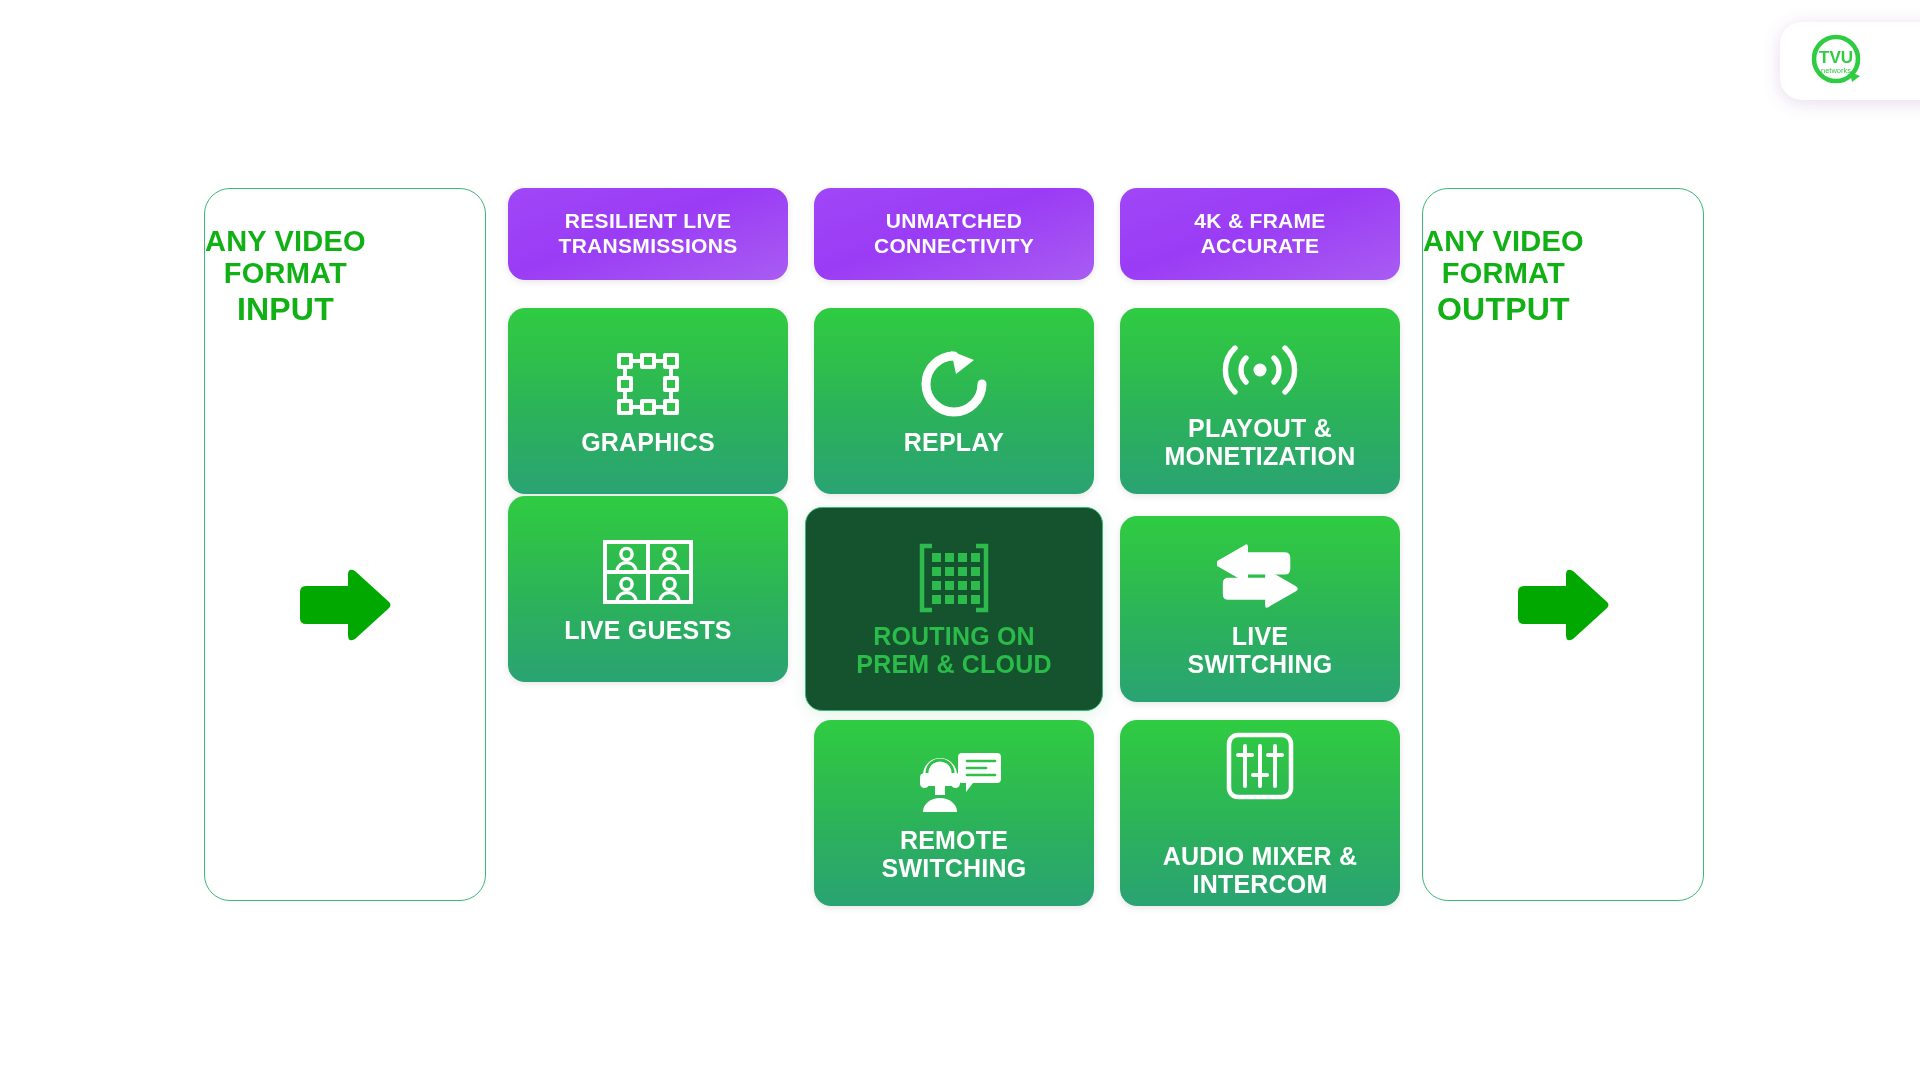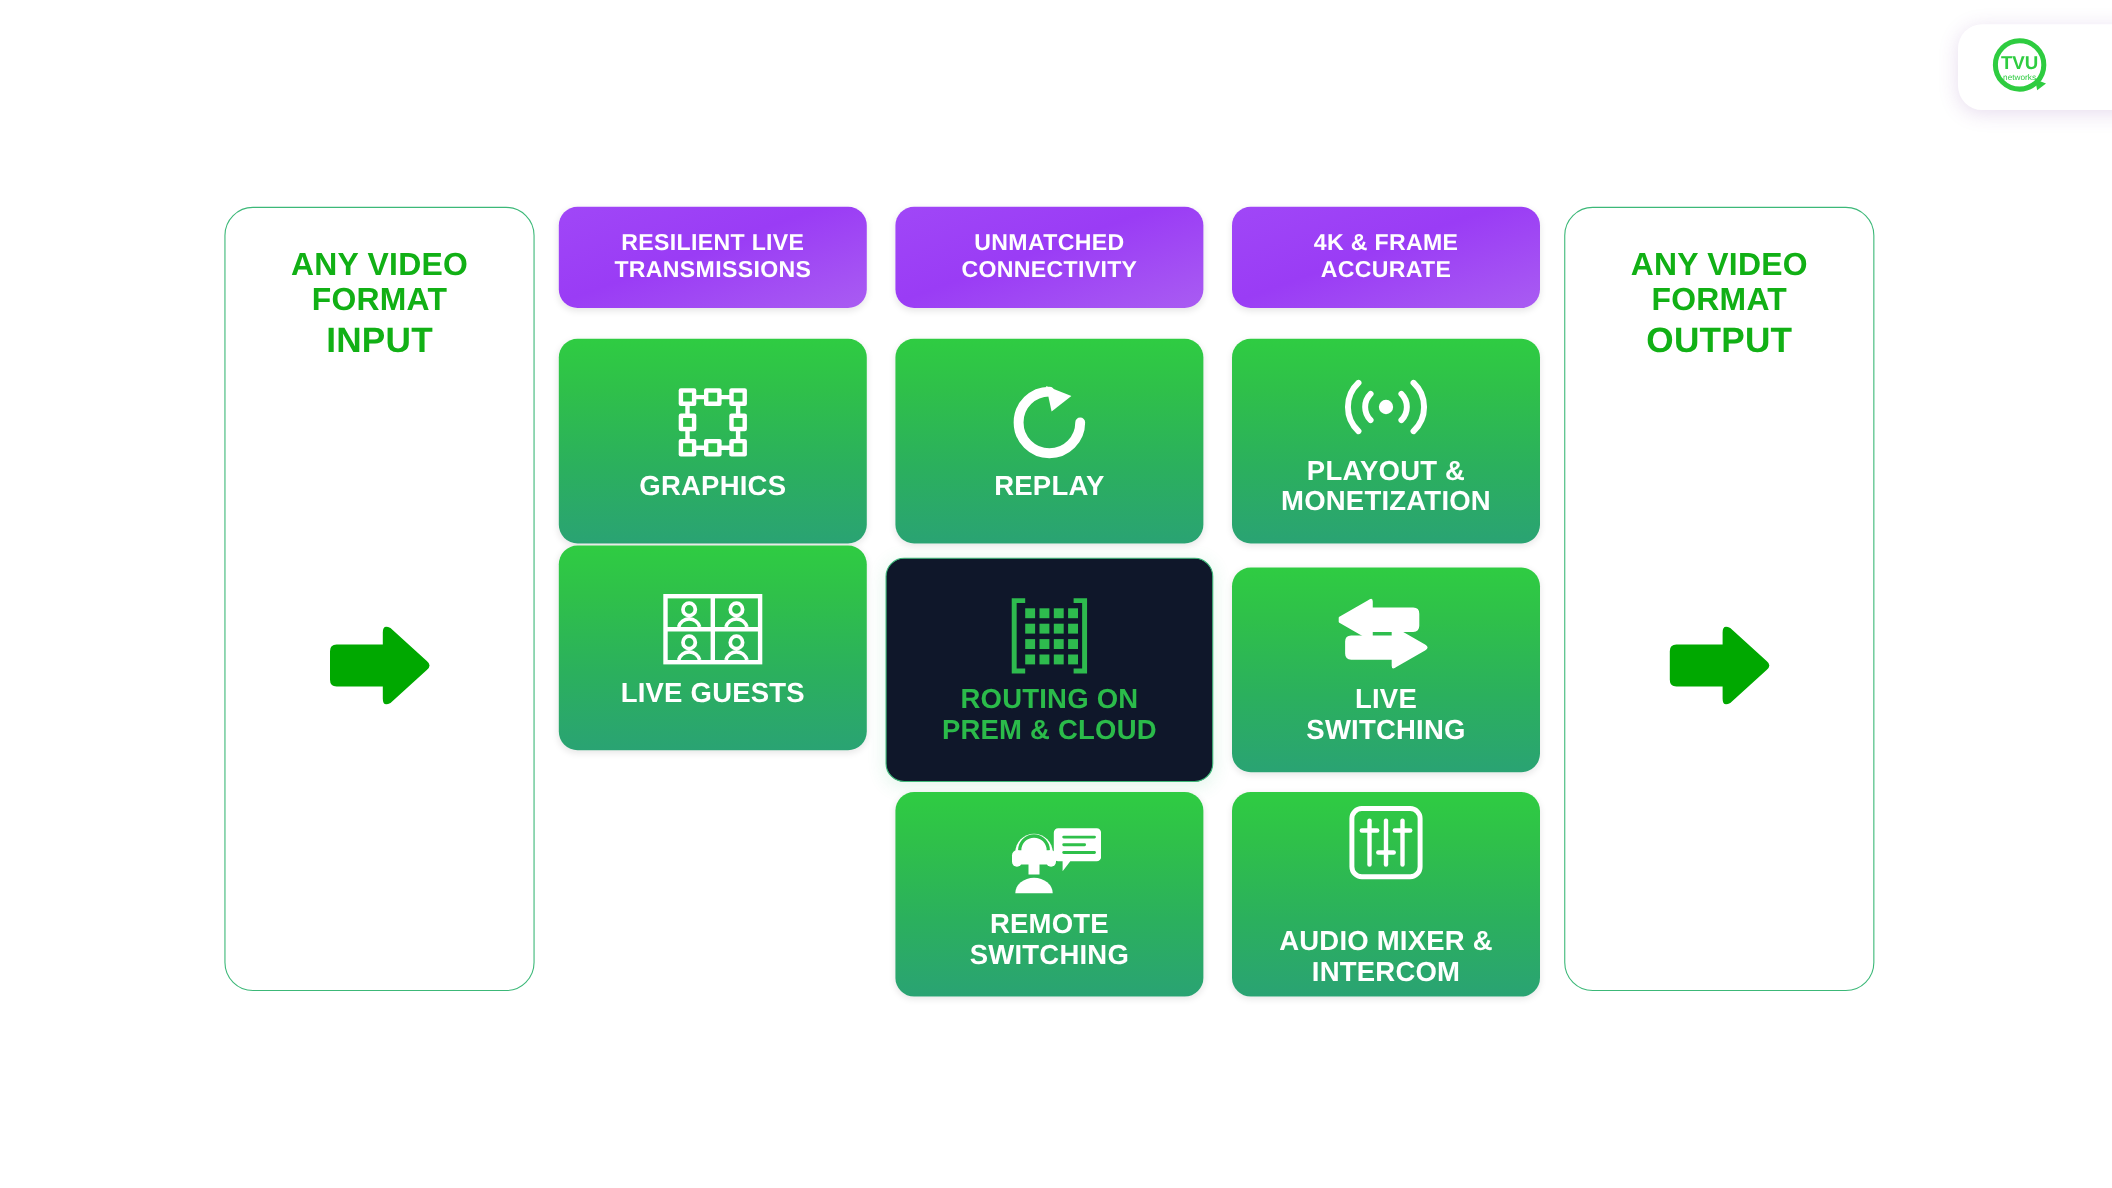--- a/index.html
+++ b/index.html
@@ -50,21 +50,21 @@
     position: absolute;
     width: 282px;
     height: 713px;
     top: 188px;
     border: 1.3px solid #3cb878;
     border-radius: 26px;
     background: #ffffff;
     box-sizing: border-box;
     display: flex;
     flex-direction: column;
-    align-items: center;
+    align-items: flex-start;
   }
   .end-panel.input  { left: 204px; }
   .end-panel.output { left: 1422px; }
 
   .end-title {
     margin-top: 36px;
     text-align: center;
     color: #11b015;
     font-weight: bold;
     font-size: 29px;
@@ -139,21 +139,21 @@
   .tile-label {
     font-size: 25px;
     font-weight: bold;
     line-height: 1.14;
     letter-spacing: 0.2px;
     padding: 0 8px;
   }
 
   
   .tile.active {
-    background: #0f172a;
+    background: #14532d;
     border: 1.3px solid #3cb878;
     color: #2bbb4a;
     box-shadow: 0 3px 16px rgba(60,184,120,0.16);
     height: 204px;
     margin-top: -9px;
     margin-left: -9px;
     margin-right: -9px;
     width: 298px;
     margin-bottom: 13px;
   }

